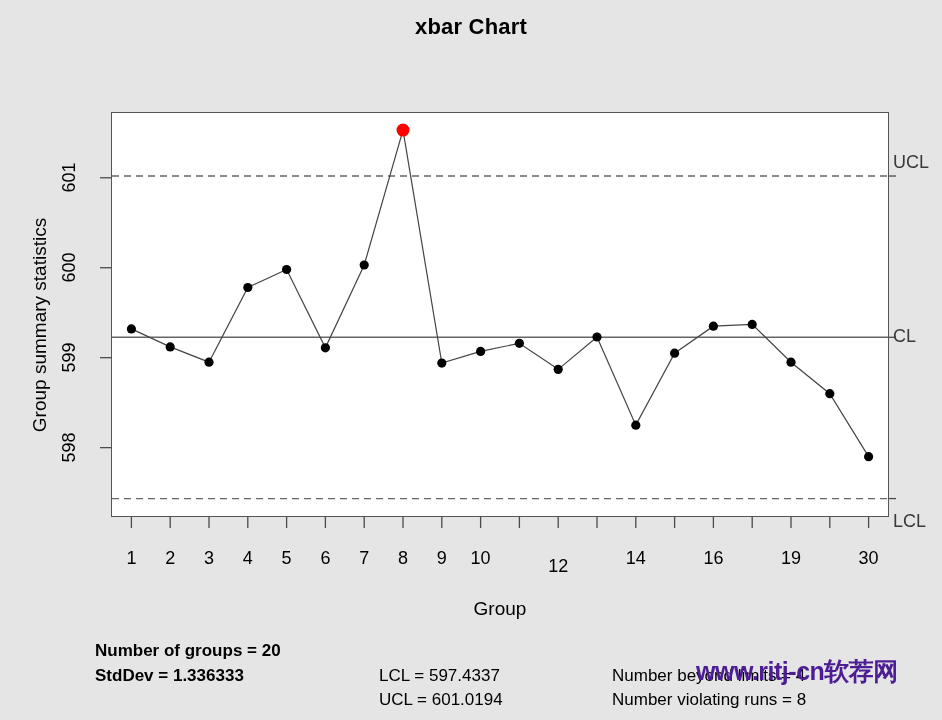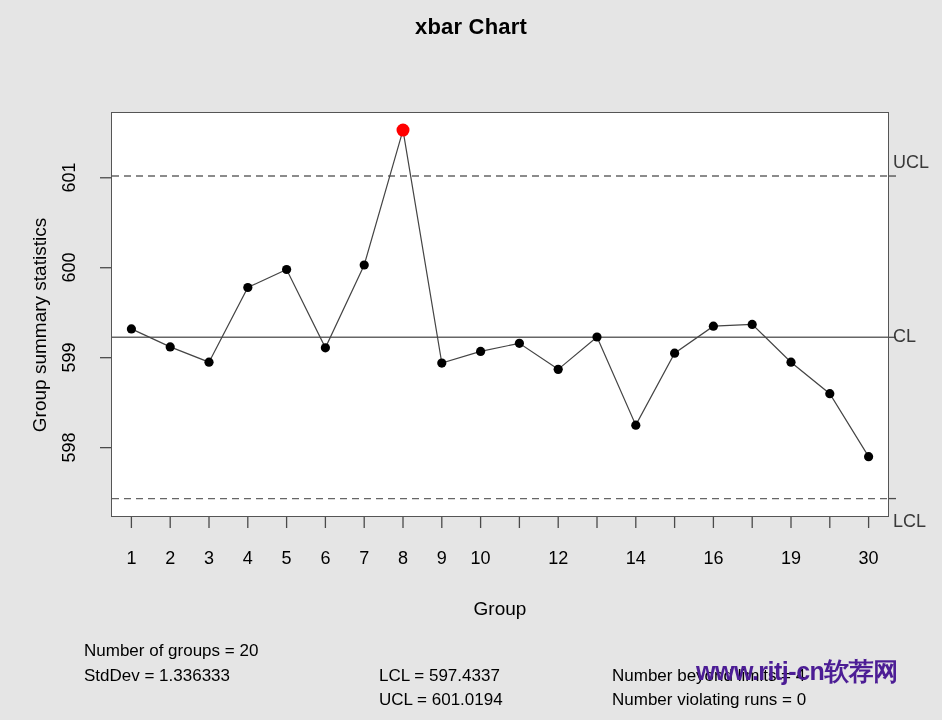--- a/index.html
+++ b/index.html
@@ -101,21 +101,21 @@
     top: 639px;
     width: 942px;
     height: 80px;
   }
   .stat-col {
     position: absolute;
     font-size: 17px;
     line-height: 24.5px;
     white-space: nowrap;
   }
-  #stat-col-1 { left: 84px; top: 0; }
+  #stat-col-1 { left: 95px; top: 0; font-weight: bold; }
   #stat-col-2 { left: 379px; top: 24.5px; }
   #stat-col-3 { left: 612px; top: 24.5px; }
   .stat-line { display: block; }
 
   
   #watermark {
     position: absolute;
     left: 696px;
     top: 655px;
     font-size: 25px;
@@ -178,21 +178,21 @@
     <div class="xtick-label" style="left: 111.4px;">1</div>
     <div class="xtick-label" style="left: 150.2px;">2</div>
     <div class="xtick-label" style="left: 189px;">3</div>
     <div class="xtick-label" style="left: 227.8px;">4</div>
     <div class="xtick-label" style="left: 266.6px;">5</div>
     <div class="xtick-label" style="left: 305.4px;">6</div>
     <div class="xtick-label" style="left: 344.2px;">7</div>
     <div class="xtick-label" style="left: 383px;">8</div>
     <div class="xtick-label" style="left: 421.8px;">9</div>
     <div class="xtick-label" style="left: 460.6px;">10</div>
-    <div class="xtick-label" style="left: 538.2px;">12</div>
+    <div class="xtick-label" style="left: 538.2px; margin-top: 8px;">12</div>
     <div class="xtick-label" style="left: 615.8px;">14</div>
     <div class="xtick-label" style="left: 693.4px;">16</div>
     <div class="xtick-label" style="left: 771px;">19</div>
     <div class="xtick-label" style="left: 848.6px;">30</div>
   </div>
 
 <svg id="axis-ticks" width="942" height="720" style="position:absolute;left:0;top:0;pointer-events:none;">
     <line x1="100" y1="447.6339285714297" x2="111" y2="447.6339285714297" stroke="#4a4a4a" stroke-width="1.3"></line>
     <line x1="100" y1="357.6785714285729" x2="111" y2="357.6785714285729" stroke="#4a4a4a" stroke-width="1.3"></line>
     <line x1="100" y1="267.7232142857161" x2="111" y2="267.7232142857161" stroke="#4a4a4a" stroke-width="1.3"></line>
@@ -232,17 +232,17 @@
   <div class="stat-col" id="stat-col-1">
     <span class="stat-line">Number of groups = 20</span>
     <span class="stat-line">StdDev = 1.336333</span>
   </div>
   <div class="stat-col" id="stat-col-2">
     <span class="stat-line">LCL = 597.4337</span>
     <span class="stat-line">UCL = 601.0194</span>
   </div>
   <div class="stat-col" id="stat-col-3">
     <span class="stat-line">Number beyond limits = 4</span>
-    <span class="stat-line">Number violating runs = 0</span>
+    <span class="stat-line">Number violating runs = 8</span>
   </div>
 </div>
 
 <div id="watermark">www.ritj-cn软荐网</div>
 
 </body></html>

